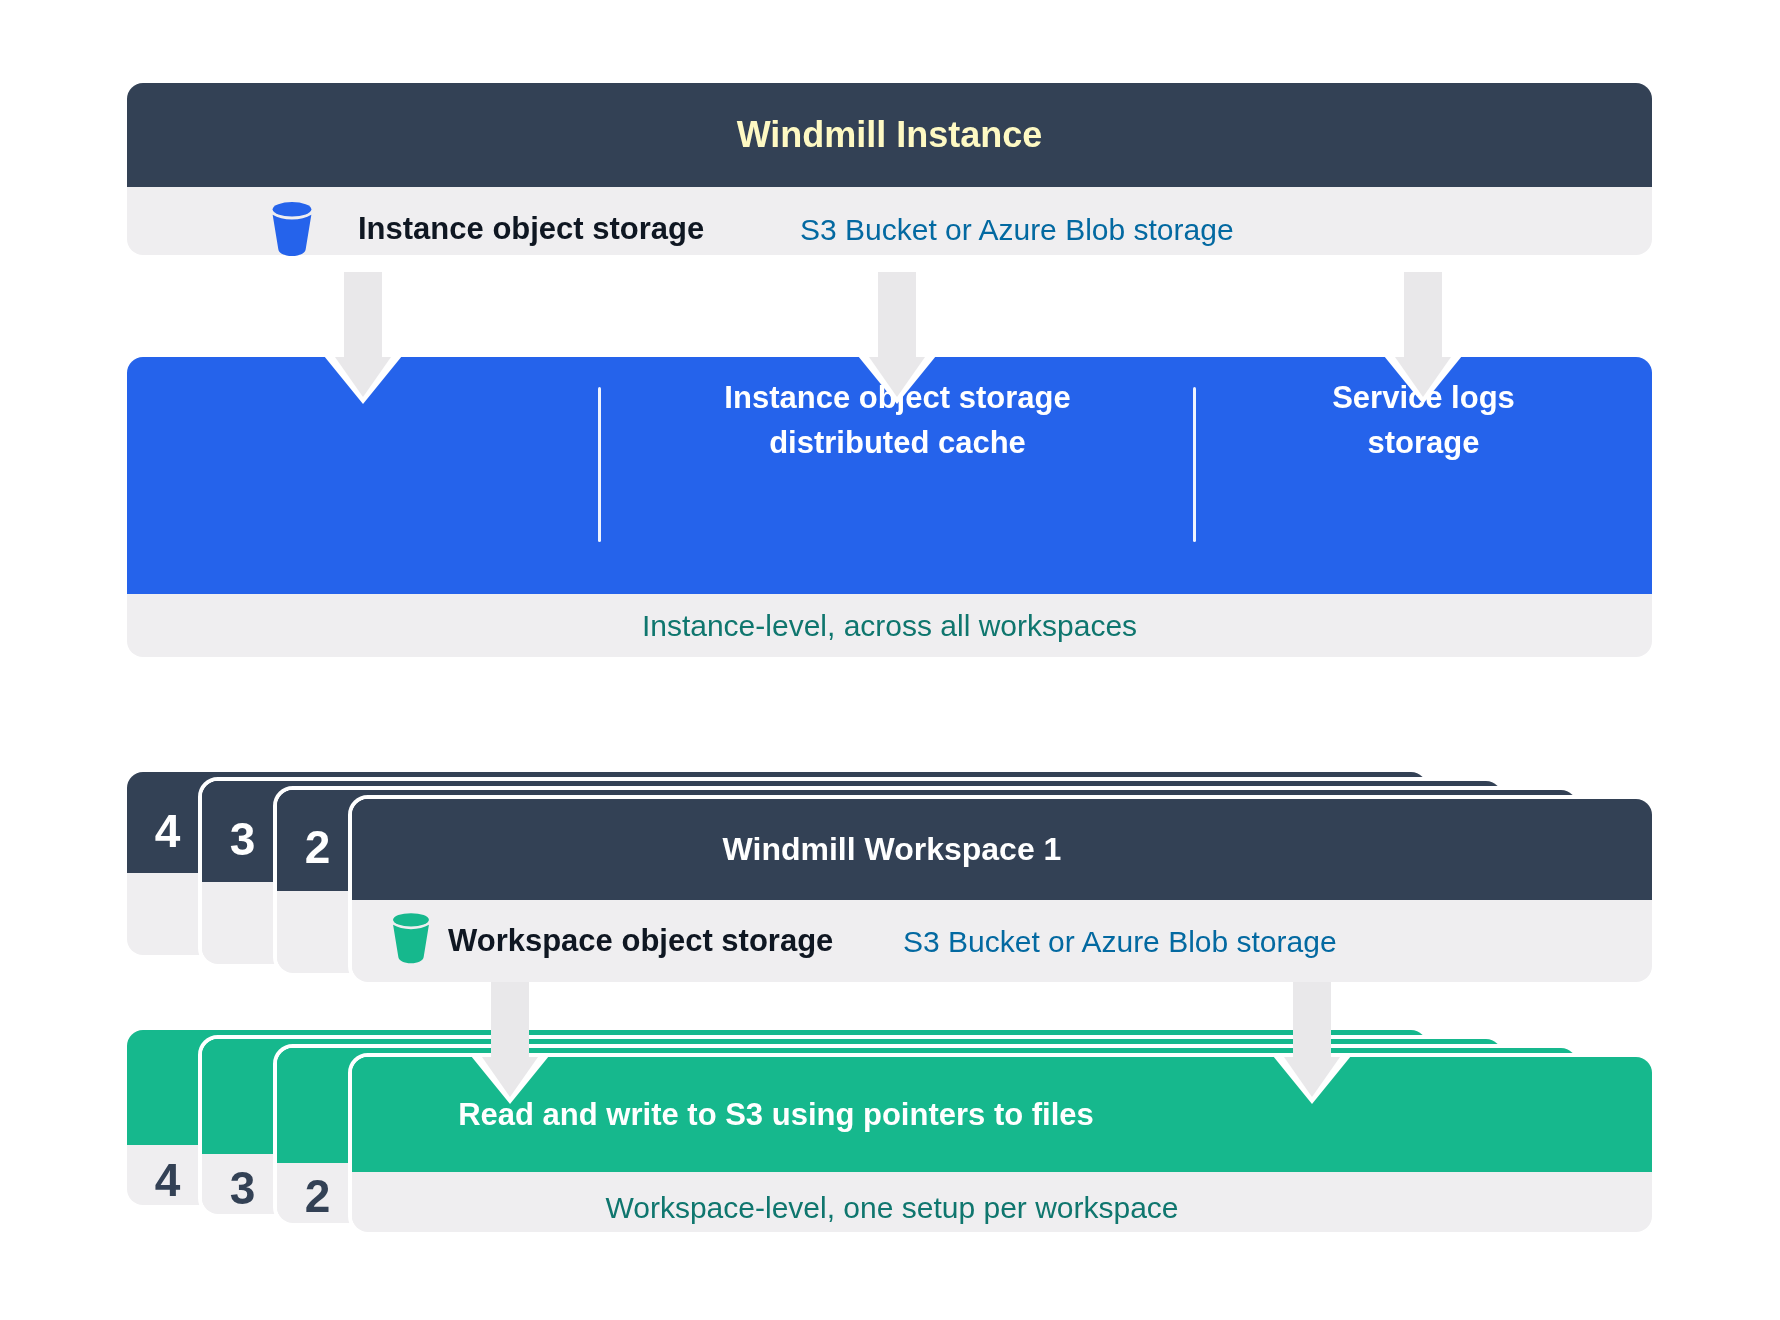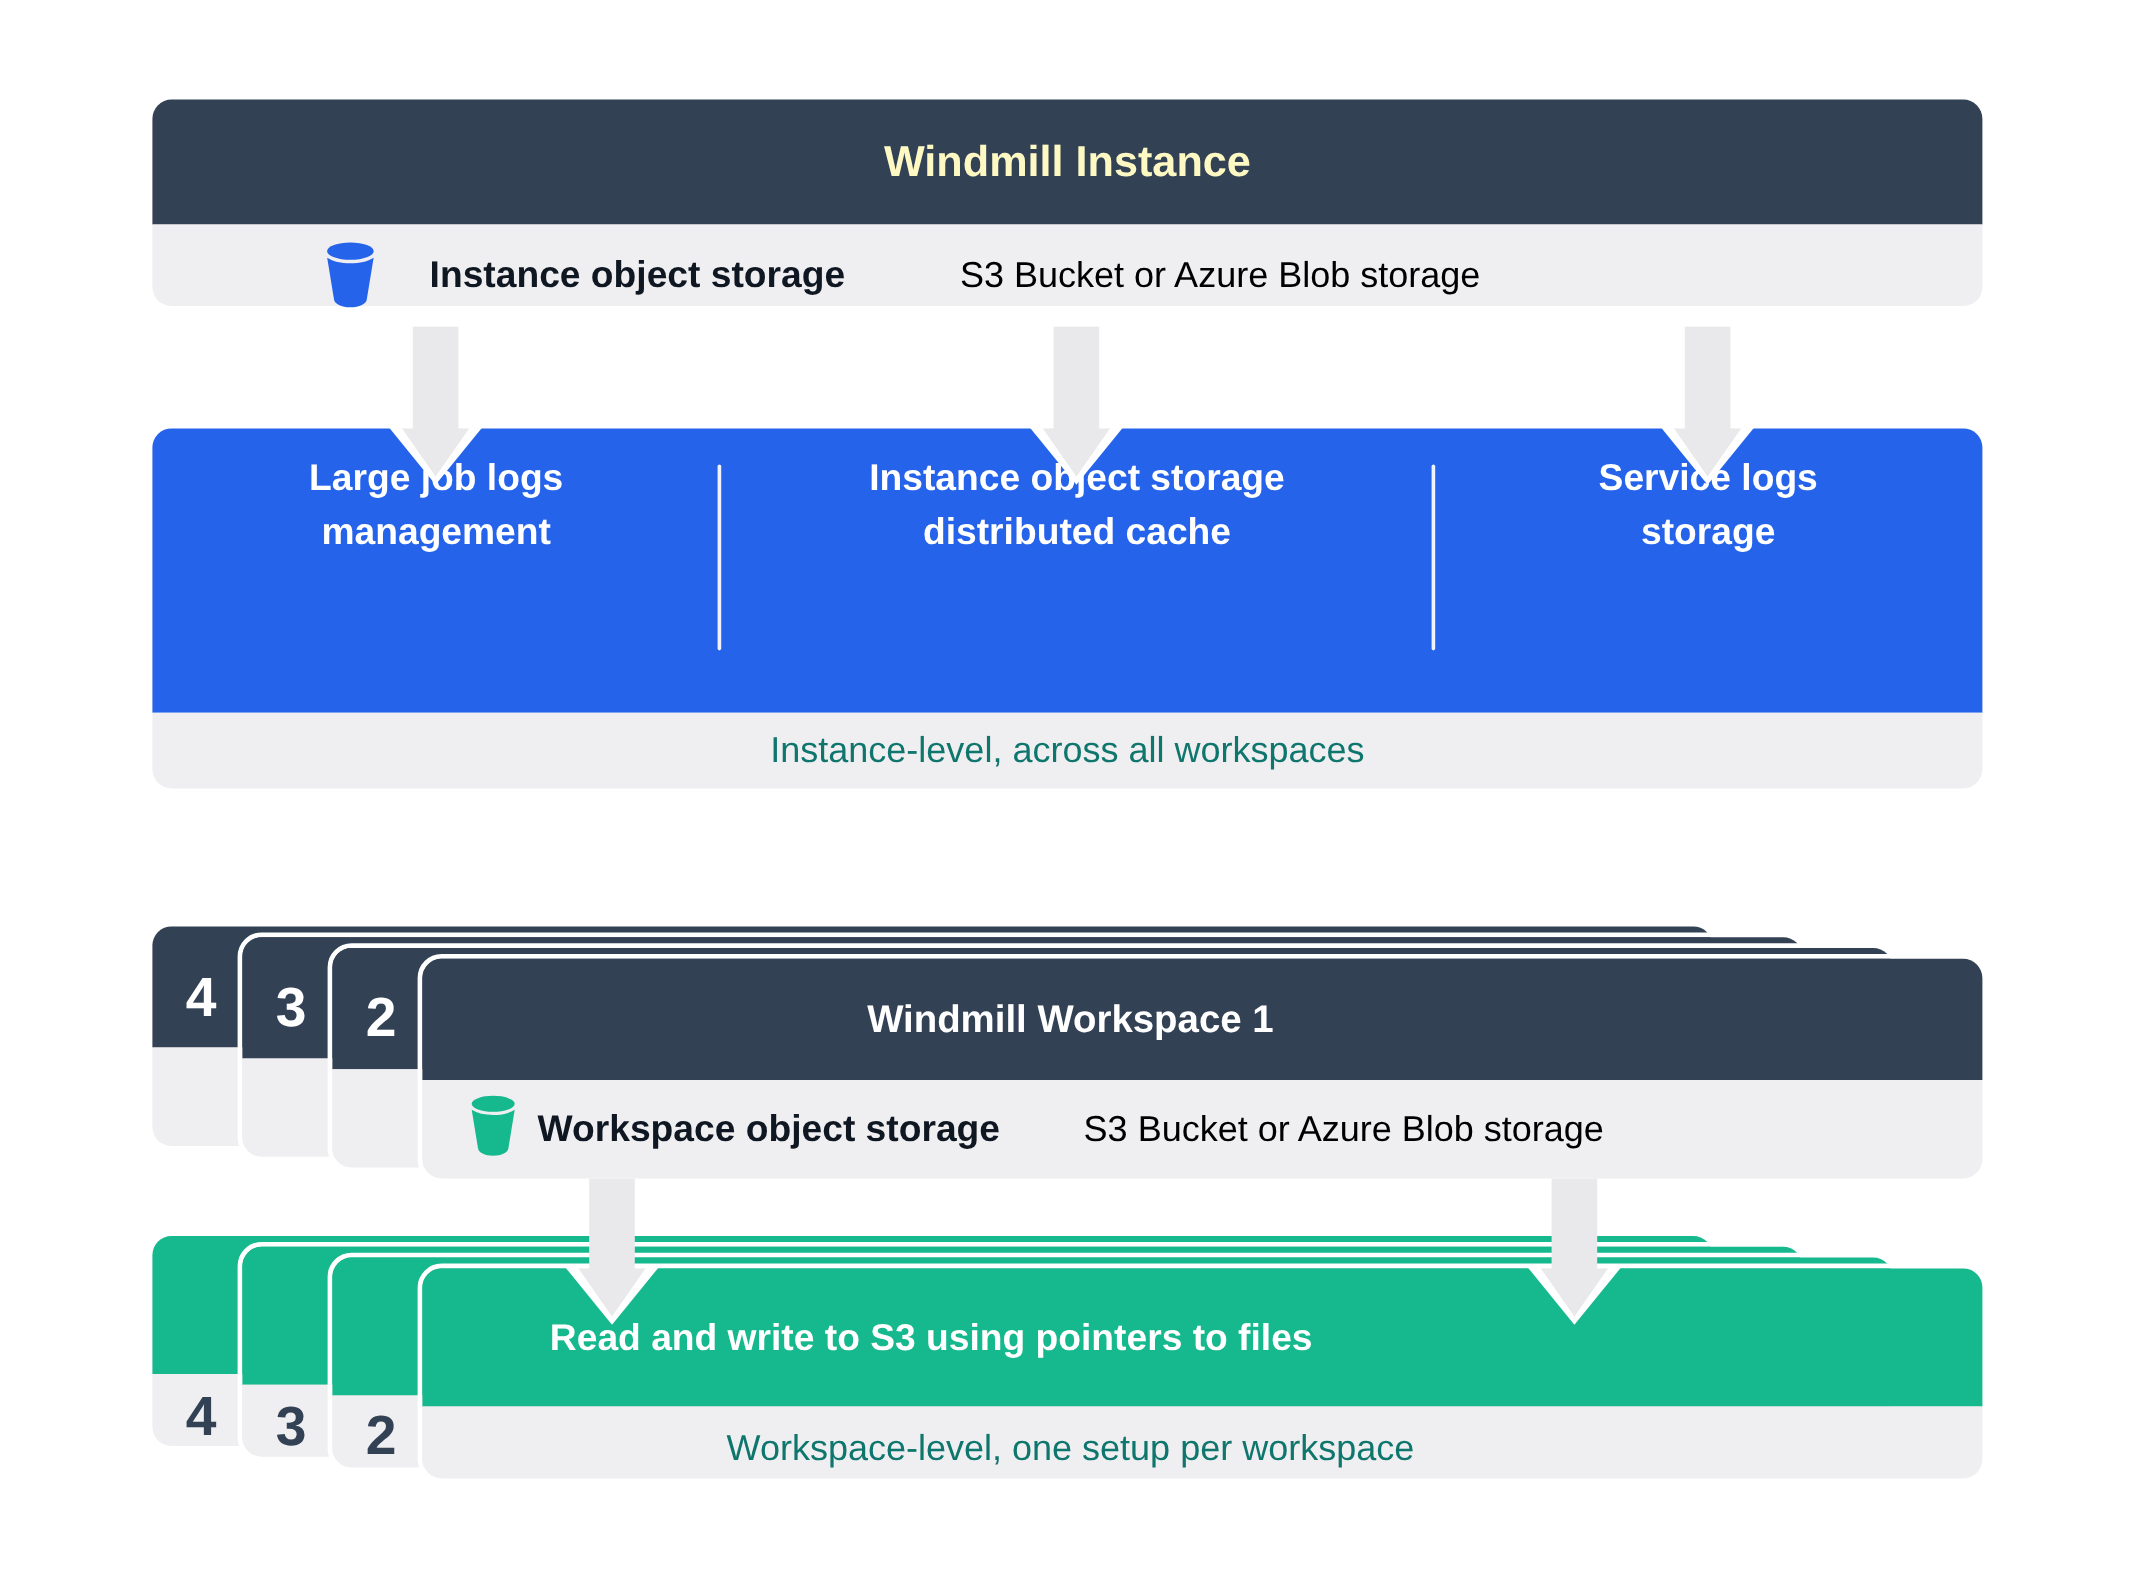--- a/index.html
+++ b/index.html
@@ -5,21 +5,21 @@
   html,body{margin:0;padding:0;background:#fff;}
   #canvas{position:relative;width:1780px;height:1320px;background:#ffffff;overflow:hidden;
           font-family:"Liberation Sans","DejaVu Sans",sans-serif;color:#111827;}
   .abs{position:absolute;}
   .flexc{display:flex;align-items:center;justify-content:center;}
   
   .g1-header{left:127px;top:83px;width:1525px;height:104px;background:#334155;border-radius:16px 16px 0 0;}
   .g1-title{color:#fef9c3;font-size:36px;font-weight:700;}
   .g1-bar{left:127px;top:187px;width:1525px;height:68px;background:#EFEEF0;border-radius:0 0 16px 16px;}
   .bar-bold{font-size:31px;font-weight:700;color:#0f1722;}
-  .bar-reg{font-size:30px;font-weight:400;color:#000000;}
+  .bar-reg{font-size:30px;font-weight:400;color:#0369a1;}
   .g1-blue{left:127px;top:357px;width:1525px;height:237px;background:#2563EB;border-radius:16px 16px 0 0;}
   .divider{position:absolute;top:30px;width:3px;height:155px;background:rgba(255,255,255,.92);border-radius:2px;}
   .bluecol{position:absolute;top:18px;color:#fff;font-size:31px;font-weight:700;line-height:45px;
            text-align:center;white-space:pre-line;}
   .g1-footer{left:127px;top:594px;width:1525px;height:63px;background:#EFEEF0;border-radius:0 0 16px 16px;}
   .footer-text{font-size:30px;color:#0f766e;}
   
   .card{position:absolute;width:1300px;border:4px solid #fff;border-radius:20px;box-sizing:content-box;}
   .card .head{height:101px;background:#334155;border-radius:16px 16px 0 0;}
   .card .band{height:82px;background:#EFEEF0;border-radius:0 0 16px 16px;}
@@ -64,22 +64,20 @@
   </svg>
   <svg class="abs arrow" style="left:1383px;top:272px" width="80" height="136" viewBox="0 0 80 136">
     <polygon points="1,84 79,84 40,132" fill="#ffffff"></polygon>
     <rect x="21" y="0" width="38" height="86" fill="#E9E8EA"></rect>
     <polygon points="12,85 68,85 40,125" fill="#E9E8EA"></polygon>
   </svg>
 
   <div class="abs g1-blue">
     <div class="divider" style="left:471px"></div>
     <div class="divider" style="left:1066px"></div>
-    <div class="bluecol" style="left:0;width:473px">Large job logs
-management</div>
     <div class="bluecol" style="left:473px;width:595px">Instance object storage
 distributed cache</div>
     <div class="bluecol" style="left:1068px;width:457px">Service logs
 storage</div>
 
     <div class="abs logo-row">
       <svg width="45" height="45" viewBox="0 0 48 48">
         <path fill="#3776AB" d="M24 3c-6.6 0-10 2.7-10 7.2v5.3h10.2v2H9.3C4.8 17.5 2.2 20.9 2.2 27s2.6 9.5 7.1 9.5h4.7v-5.8c0-4.4 3.6-8 8-8h10c3.6 0 6-2.4 6-6v-6.5C38 5.7 30.6 3 24 3z"></path>
         <circle cx="18.8" cy="8.6" r="2.4" fill="#ffffff"></circle>
         <path fill="#FFD43B" d="M24 45c6.6 0 10-2.7 10-7.2v-5.3H23.8v-2h14.9c4.5 0 7.1-3.4 7.1-9.5s-2.6-9.5-7.1-9.5H34v5.8c0 4.4-3.6 8-8 8H16c-3.6 0-6 2.4-6 6v6.5C10 42.3 17.4 45 24 45z"></path>

